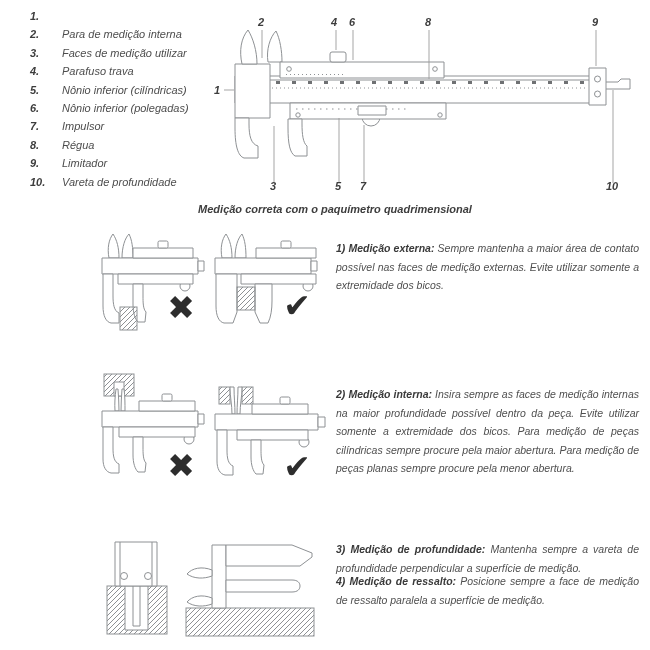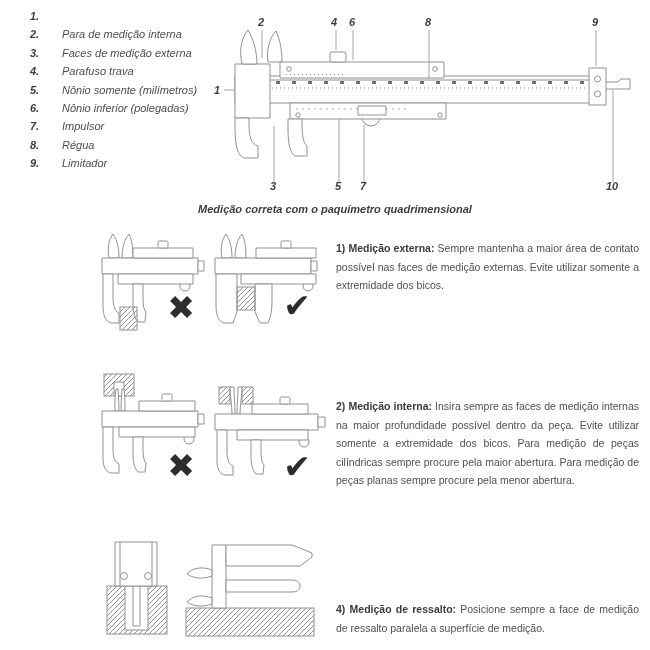--- a/index.html
+++ b/index.html
@@ -19,24 +19,24 @@
   .ln   { fill:none; stroke:#8e9194; stroke-width:1; }
   .leader { fill:none; stroke:#9b9b9b; stroke-width:0.9; }
   .callout { font:italic bold 11px "Liberation Sans", sans-serif; fill:#3d3d3d; }
   .hatchbox { stroke:#8e9194; stroke-width:1; }
 
   
   .section-title { position:absolute; left:20px; top:203px; width:630px; text-align:center;
     font-size:11px; font-weight:bold; font-style:italic; color:#3d3d3d; }
 
   
-  .instruction { position:absolute; left:336px; width:303px; font-size:10.5px; 
+  .instruction { position:absolute; left:336px; width:303px; font-size:10.5px; font-style:italic;
     line-height:18.6px; text-align:justify; color:#4f4f4f; }
   .ins-head { font-weight:bold; color:#3a3a3a; }
-  #text1 { top:239px; } #text2 { top:397px; } #text3 { top:540px; } #text4 { top:600px; }
+  #text1 { top:239px; } #text2 { top:385px; } #text3 { top:540px; } #text4 { top:572px; }
 
   
   .mark { position:absolute; width:40px; text-align:center; font-family:"DejaVu Sans", sans-serif;
     font-weight:bold; color:#2d2d2d; font-size:33px; line-height:34px; }
   #mark-x1 { left:161px; top:291px; }
   #mark-c1 { left:277px; top:289px; }
   #mark-x2 { left:161px; top:449px; }
   #mark-c2 { left:277px; top:450px; }
 </style>
 </head>
@@ -47,45 +47,49 @@
   <ol class="parts-list">
     <li class="part-row">
         <span class="part-num">1.</span>
       </li>
     <li class="part-row">
         <span class="part-num">2.</span>
         <span class="part-label">Para de medição interna</span>
       </li>
     <li class="part-row">
         <span class="part-num">3.</span>
-        <span class="part-label">Faces de medição externa</span>
+        <span class="part-label">Faces de medição utilizar</span>
       </li>
     <li class="part-row">
         <span class="part-num">4.</span>
         <span class="part-label">Parafuso trava</span>
       </li>
     <li class="part-row">
         <span class="part-num">5.</span>
-        <span class="part-label">Nônio somente (milímetros)</span>
+        <span class="part-label">Nônio inferior (cilíndricas)</span>
       </li>
     <li class="part-row">
         <span class="part-num">6.</span>
         <span class="part-label">Nônio inferior (polegadas)</span>
       </li>
     <li class="part-row">
         <span class="part-num">7.</span>
         <span class="part-label">Impulsor</span>
       </li>
     <li class="part-row">
         <span class="part-num">8.</span>
         <span class="part-label">Régua</span>
       </li>
     <li class="part-row">
         <span class="part-num">9.</span>
         <span class="part-label">Limitador</span>
+      </li>
+    <li class="part-row">
+        <span class="part-num">10.</span>
+        <span class="part-label">Vareta de profundidade</span>
       </li>
   </ol>
 
   <svg class="fig" style="left:212px; top:6px; width:428px; height:186px;" viewBox="0 0 428 186">
     <g>
 
       <path class="draw" d="M393,76 L406,76 L409,73 L418,73 L418,83 L393,83 Z"></path>
 
       <rect class="draw" x="23" y="70" width="370" height="27"></rect>
       <line class="ln" x1="26" y1="74" x2="390" y2="74"></line>
@@ -261,19 +265,23 @@
         </pattern>
       </defs>
     <rect class="hatchbox" x="2" y="68" width="128" height="28" fill="url(#hF)"></rect>
     <rect class="draw" x="28" y="5" width="14" height="63"></rect>
     <path class="draw" d="M42,5 L108,5 L128,13 L128,17 L116,26 L42,26 Z"></path>
     <path class="draw" d="M42,40 L108,40 C114,40 116,43 116,46 C116,49 114,52 108,52 L42,52 Z"></path>
     <path class="draw" d="M28,30 C18,26 8,28 3,34 C10,39 20,39 28,36 Z"></path>
     <path class="draw" d="M28,58 C18,54 8,56 3,62 C10,67 20,67 28,64 Z"></path>
   </svg>
 
+  <p class="instruction" id="text3">
+    <span class="ins-head">3) Medição de profundidade:</span>
+    <span class="ins-body">Mantenha sempre a vareta de profundidade perpendicular a superfície de medição.</span>
+  </p>
 
   <p class="instruction" id="text4">
     <span class="ins-head">4) Medição de ressalto:</span>
     <span class="ins-body">Posicione sempre a face de medição de ressalto paralela a superfície de medição.</span>
   </p>
 
 </div>
 
 </body></html>

